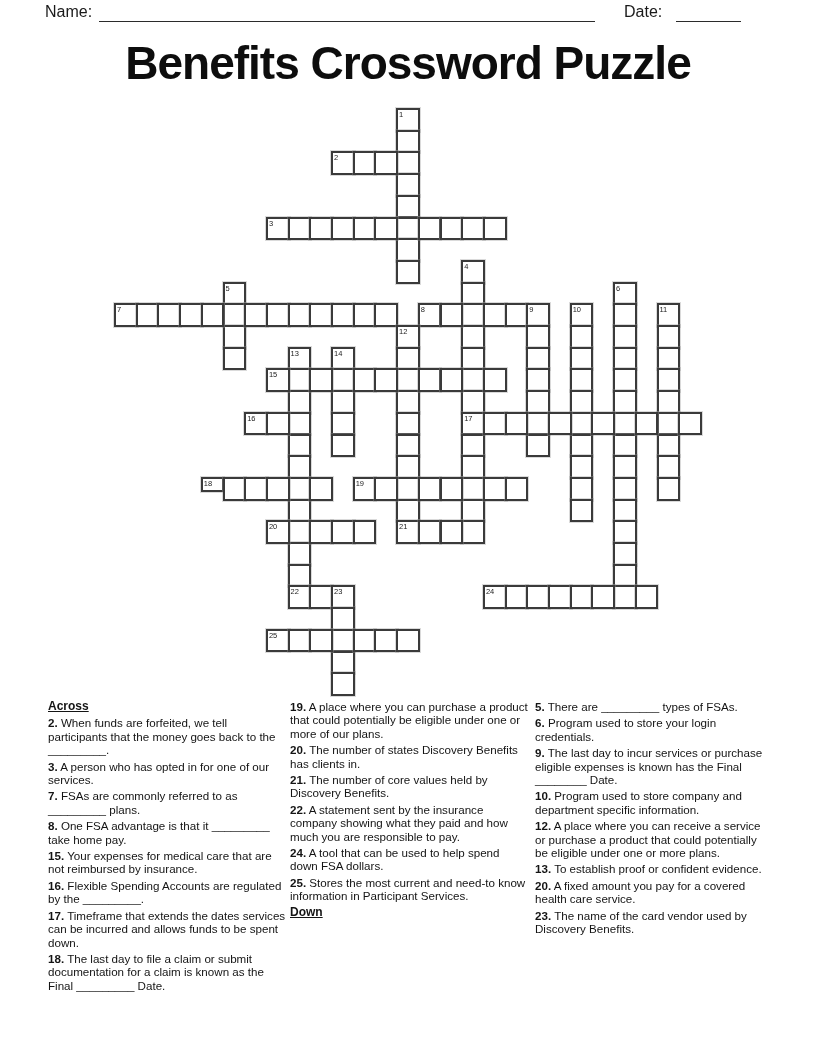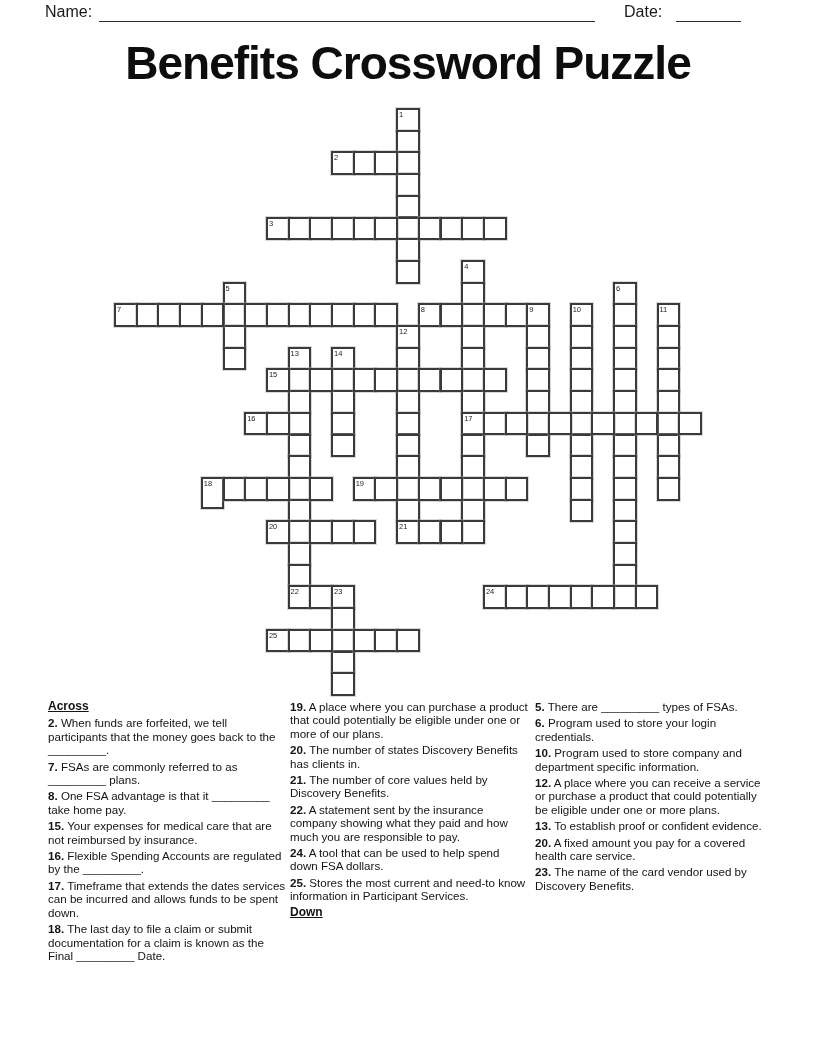--- a/index.html
+++ b/index.html
@@ -211,21 +211,21 @@
       <div class="cell" style="left: 244.2px; top: 411.8px; width: 23.7px; height: 23.7px; border-color: rgb(58, 58, 58);">
         <span class="cellnum">16</span>
       </div>
       <div class="cell" style="left: 265.9px; top: 411.8px; width: 23.7px; height: 23.7px; border-color: rgb(58, 58, 58);"></div>
       <div class="cell" style="left: 482.9px; top: 411.8px; width: 23.7px; height: 23.7px; border-color: rgb(58, 58, 58);"></div>
       <div class="cell" style="left: 504.6px; top: 411.8px; width: 23.7px; height: 23.7px; border-color: rgb(58, 58, 58);"></div>
       <div class="cell" style="left: 548px; top: 411.8px; width: 23.7px; height: 23.7px; border-color: rgb(58, 58, 58);"></div>
       <div class="cell" style="left: 591.4px; top: 411.8px; width: 23.7px; height: 23.7px; border-color: rgb(58, 58, 58);"></div>
       <div class="cell" style="left: 634.8px; top: 411.8px; width: 23.7px; height: 23.7px; border-color: rgb(58, 58, 58);"></div>
       <div class="cell" style="left: 678.2px; top: 411.8px; width: 23.7px; height: 23.7px; border-color: rgb(58, 58, 58);"></div>
-      <div class="cell" style="left: 200.8px; top: 476.9px; width: 23.7px; height: 32px; border-color: rgb(58, 58, 58);">
+      <div class="cell" style="left: 200.8px; top: 476.9px; width: 23.7px; height: 15px; border-color: rgb(58, 58, 58);">
         <span class="cellnum">18</span>
       </div>
       <div class="cell" style="left: 222.5px; top: 476.9px; width: 23.7px; height: 23.7px; border-color: rgb(58, 58, 58);"></div>
       <div class="cell" style="left: 244.2px; top: 476.9px; width: 23.7px; height: 23.7px; border-color: rgb(58, 58, 58);"></div>
       <div class="cell" style="left: 265.9px; top: 476.9px; width: 23.7px; height: 23.7px; border-color: rgb(58, 58, 58);"></div>
       <div class="cell" style="left: 309.3px; top: 476.9px; width: 23.7px; height: 23.7px; border-color: rgb(58, 58, 58);"></div>
       <div class="cell" style="left: 352.7px; top: 476.9px; width: 23.7px; height: 23.7px; border-color: rgb(58, 58, 58);">
         <span class="cellnum">19</span>
       </div>
       <div class="cell" style="left: 374.4px; top: 476.9px; width: 23.7px; height: 23.7px; border-color: rgb(58, 58, 58);"></div>
@@ -264,39 +264,41 @@
       <div class="cell" style="left: 287.6px; top: 628.8px; width: 23.7px; height: 23.7px; border-color: rgb(58, 58, 58);"></div>
       <div class="cell" style="left: 309.3px; top: 628.8px; width: 23.7px; height: 23.7px; border-color: rgb(58, 58, 58);"></div>
       <div class="cell" style="left: 352.7px; top: 628.8px; width: 23.7px; height: 23.7px; border-color: rgb(58, 58, 58);"></div>
       <div class="cell" style="left: 374.4px; top: 628.8px; width: 23.7px; height: 23.7px; border-color: rgb(58, 58, 58);"></div>
       <div class="cell" style="left: 396.1px; top: 628.8px; width: 23.7px; height: 23.7px; border-color: rgb(58, 58, 58);"></div>
     </div>
 
   <div class="clue-col col1" id="cluecol0">
       <div class="clue-header">Across</div>
       <div class="clue"><b>2.</b> When funds are forfeited, we tell participants that the money goes back to the _________.</div>
+      <div class="clue"><b>3.</b> A person who has opted in for one of our services.</div>
       <div class="clue"><b>7.</b> FSAs are commonly referred to as _________ plans.</div>
       <div class="clue"><b>8.</b> One FSA advantage is that it _________ take home pay.</div>
       <div class="clue"><b>15.</b> Your expenses for medical care that are not reimbursed by insurance.</div>
       <div class="clue"><b>16.</b> Flexible Spending Accounts are regulated by the _________.</div>
       <div class="clue"><b>17.</b> Timeframe that extends the dates services can be incurred and allows funds to be spent down.</div>
       <div class="clue"><b>18.</b> The last day to file a claim or submit documentation for a claim is known as the Final _________ Date.</div>
     </div>
   <div class="clue-col col2" id="cluecol1">
       <div class="clue"><b>19.</b> A place where you can purchase a product that could potentially be eligible under one or more of our plans.</div>
       <div class="clue"><b>20.</b> The number of states Discovery Benefits has clients in.</div>
       <div class="clue"><b>21.</b> The number of core values held by Discovery Benefits.</div>
       <div class="clue"><b>22.</b> A statement sent by the insurance company showing what they paid and how much you are responsible to pay.</div>
       <div class="clue"><b>24.</b> A tool that can be used to help spend down FSA dollars.</div>
       <div class="clue"><b>25.</b> Stores the most current and need-to know information in Participant Services.</div>
       <div class="clue-header">Down</div>
     </div>
   <div class="clue-col col3" id="cluecol2">
       <div class="clue"><b>5.</b> There are _________ types of FSAs.</div>
       <div class="clue"><b>6.</b> Program used to store your login credentials.</div>
+      <div class="clue"><b>9.</b> The last day to incur services or purchase eligible expenses is known has the Final ________ Date.</div>
       <div class="clue"><b>10.</b> Program used to store company and department specific information.</div>
       <div class="clue"><b>12.</b> A place where you can receive a service or purchase a product that could potentially be eligible under one or more plans.</div>
       <div class="clue"><b>13.</b> To establish proof or confident evidence.</div>
       <div class="clue"><b>20.</b> A fixed amount you pay for a covered health care service.</div>
       <div class="clue"><b>23.</b> The name of the card vendor used by Discovery Benefits.</div>
     </div>
 
 </div>
 
 </body></html>

